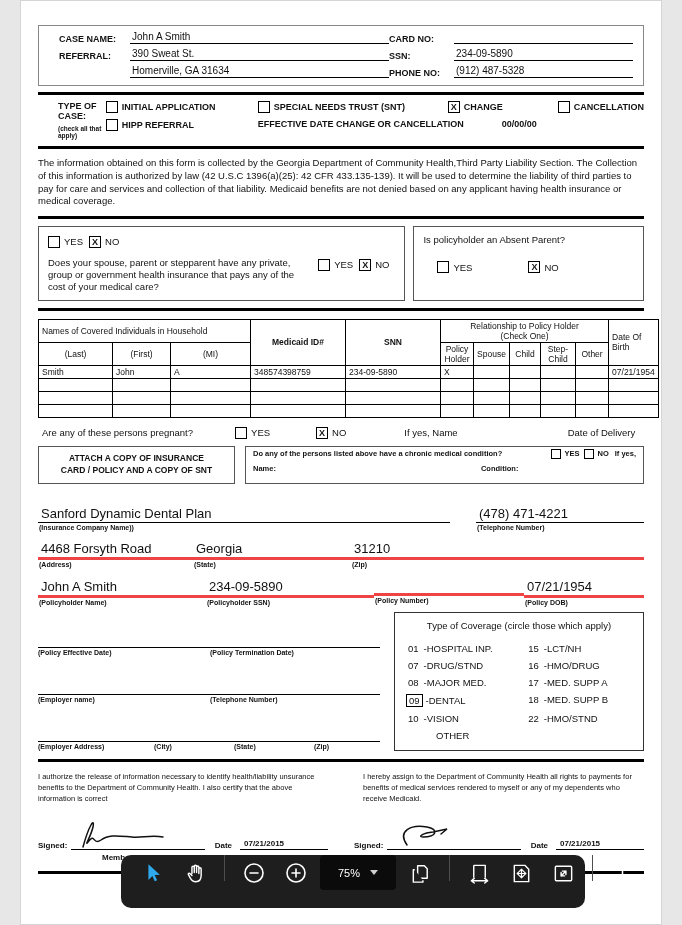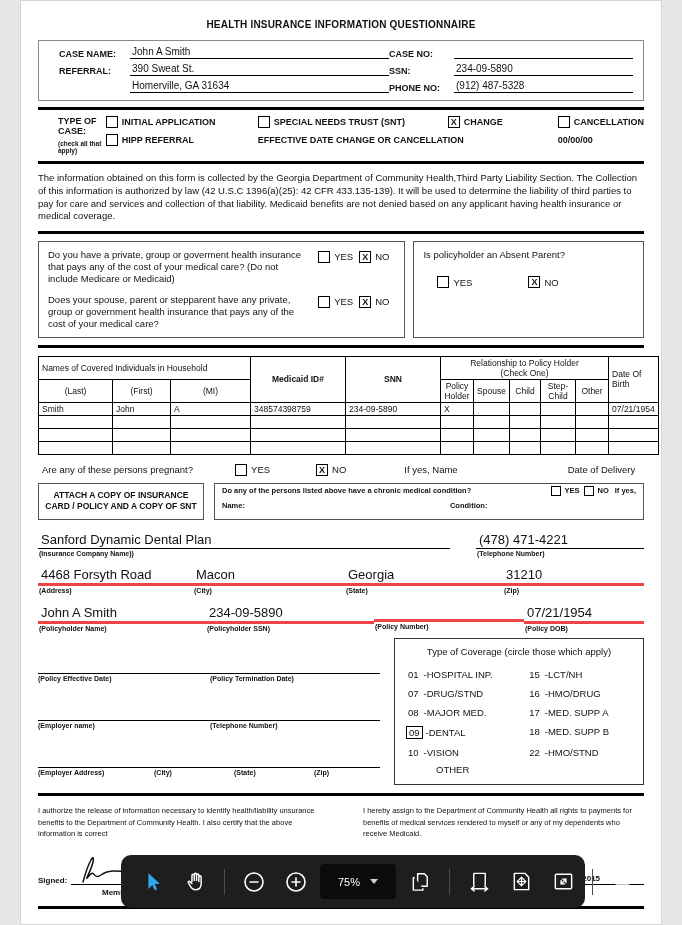--- a/index.html
+++ b/index.html
@@ -16,21 +16,21 @@
   .ci-col { display:grid; grid-template-columns:auto 1fr; column-gap:14px; row-gap:4px; align-items:end; }
   .ci-col.left { width:330px; }
   .ci-col.right { flex:1; }
   .ci-lab { font-weight:bold; font-size:9px; }
   .ci-val { font-size:10px; padding:0 2px 1px; min-height:13px; }
   
   .toc { border-top:3px solid #000; border-bottom:3px solid #000; margin-top:6px; padding:6px 0 7px 20px; display:flex; font-size:9px; font-weight:bold; }
   .toc-left { width:105px; }
   .toc-sub { font-size:6.5px; margin-top:4px; }
   .toc-grid { flex:1; }
-  .toc-row { display:flex; align-items:center; margin-bottom:6px; }
+  .toc-row { display:flex; align-items:flex-start; margin-bottom:6px; }
   .toc-row:last-child { margin-bottom:0; }
   .opt { display:flex; align-items:center; }
   .para { font-size:9.5px; line-height:1.35; margin:8px 0 8px; }
   
   .qwrap { border-top:3px solid #000; border-bottom:3px solid #000; padding:7px 0; display:flex; gap:8px; }
   .qbox { border:1px solid #555; flex:1.65; padding:7px 9px; font-size:9.5px; }
   .qrow { display:flex; margin-bottom:9px; }
   .qrow:last-child { margin-bottom:0; }
   .qtext { flex:1; line-height:1.25; padding-right:8px; }
   .qcheck { display:flex; align-items:flex-start; white-space:nowrap; padding-top:2px; }
@@ -39,86 +39,85 @@
   .abox-opts { display:flex; gap:56px; margin:16px 0 0 14px; }
   
   table.hh { width:100%; border-collapse:collapse; margin-top:8px; font-size:8.5px; table-layout:fixed; }
   table.hh th, table.hh td { border:1px solid #000; padding:1px 3px; font-weight:normal; text-align:left; vertical-align:middle; }
   table.hh th.c { text-align:center; }
   table.hh td { height:13px; font-size:8.5px; }
   
   .preg { display:flex; align-items:center; font-size:9.5px; margin:9px 4px 7px; }
   
   .acrow { display:flex; gap:10px; margin-top:4px; }
-  .attach { border:1px solid #555; width:166px; text-align:center; font-weight:bold; font-size:8.5px; padding:6px 2px; line-height:1.4; }
+  .attach { border:1px solid #555; width:197px; text-align:center; font-weight:bold; font-size:8.5px; padding:6px 2px; line-height:1.4; }
   .chronic { border:1px solid #555; flex:1; font-size:7.5px; font-weight:bold; padding:2px 7px; }
   .ch1 { display:flex; align-items:center; }
   .ch1 .q { flex:1; }
   .ch1 .cb { width:10px; height:10px; margin-right:3px; }
   .ch2 { display:flex; margin-top:5px; }
   .ch2 .cond { margin-left:205px; }
   
   .fb .v { font-size:13px; padding:0 3px 1px; border-bottom:1px solid #000; min-height:17px; white-space:nowrap; }
   .fb .l { font-size:7px; font-weight:bold; padding:1px 1px 0; }
-  .insrow { display:flex; gap:26px; margin-top:12px; }
+  .insrow { display:flex; gap:26px; margin-top:22px; }
   .addrrow { display:flex; margin-top:10px; }
   .addrrow .fb .v { border-bottom:3px solid #ef4444; }
   
   .twocol { display:flex; margin-top:6px; }
   .leftcol { flex:1; padding-right:14px; }
   .blrow { margin-top:24px; }
   .blrow .line { border-bottom:1px solid #000; height:12px; }
   .blrow .labs { display:flex; font-size:7px; font-weight:bold; padding-top:1px; }
   .covbox { width:250px; border:1px solid #333; padding:7px 11px 9px; font-size:9.5px; }
   .covbox .t { text-align:center; margin-bottom:12px; }
-  .covgrid { display:grid; grid-template-columns:1.08fr 1fr; column-gap:6px; row-gap:6px;gap:8px; }
+  .covgrid { display:grid; grid-template-columns:1.08fr 1fr; column-gap:6px; row-gap:6px; }
   .covitem { white-space:nowrap; }
   .code { display:inline-block; padding:0 2px; margin-right:3px; }
   .code.boxed { border:1px solid #000; }
   .covother { margin:6px 0 0 30px; }
   
   .auth { display:flex; gap:44px; font-size:7.5px; font-weight:normal; line-height:1.5; margin-top:9px; }
   .auth div { flex:1; }
   .sigzone { display:flex; gap:26px; margin-top:34px; }
   .sighalf { flex:1; }
   .sigline { display:flex; align-items:flex-end; font-size:8px; font-weight:bold; }
   .sigline .slab { margin-right:4px;text-align:right; }
   .sigline .sl { flex:1.5; border-bottom:1px solid #000; position:relative; height:12px; }
   .sigline .sl svg { position:absolute; left:6px; bottom:-2px; }
   .sigline .dlab { margin:0 8px 0 10px; }
   .sigline .dval { width:88px; border-bottom:1px solid #000; font-size:8px; padding:0 4px 1px; }
   .sigrole { font-size:8px; font-weight:bold; margin:3px 0 0 64px; }
   
-  .toolbar { position:absolute; left:100px; top:854px; width:464px; height:53px; background:#1e1e1e; border-radius:10px; display:flex; align-items:center; padding:0 14px; gap:6px; }
+  .toolbar { position:absolute; left:100px; top:854px; width:464px; height:53px; background:#1e1e1e; border-radius:10px; display:flex; align-items:flex-start; padding:0 14px; gap:6px; }
   .tbtn { width:36px; height:36px; display:flex; align-items:center; justify-content:center; border-radius:5px; cursor:pointer; flex:0 0 auto; }
   .tdiv { width:1px; height:26px; background:#4d4d4d; margin:0 5px; flex:0 0 auto; }
   .zoomdd { width:76px; height:35px; background:#0b0b0b; border-radius:4px; color:#fff; font-size:11px; display:flex; align-items:center; justify-content:center; gap:10px; cursor:pointer; flex:0 0 auto; }
   .caret { width:0; height:0; border-left:4px solid transparent; border-right:4px solid transparent; border-top:5px solid #cfcfcf; }
 </style>
 </head>
 <body>
 
 <div class="page">
   <div class="inner">
 
     <div class="title">
-      <div>HEALTH INSURANCE INFORMATION QUESTIONNAIRE</div>
     </div>
 
     <div class="caseinfo">
       <div class="ci-col left">
         <div class="ci-lab">CASE NAME:</div>
         <div class="ci-val ul">John A Smith</div>
         <div class="ci-lab">REFERRAL:</div>
         <div class="ci-val ul">390 Sweat St.</div>
         <div></div>
         <div class="ci-val ul">Homerville, GA 31634</div>
       </div>
       <div class="ci-col right">
-        <div class="ci-lab">CASE NO:</div>
+        <div class="ci-lab">CARD NO:</div>
         <div class="ci-val ul"></div>
         <div class="ci-lab">SSN:</div>
         <div class="ci-val ul">234-09-5890</div>
         <div class="ci-lab">PHONE NO:</div>
         <div class="ci-val ul">(912) 487-5328</div>
       </div>
     </div>
 
     <div class="toc">
       <div class="toc-left">
@@ -142,32 +141,31 @@
           <div class="opt">
             <span class="cb"></span>
             <span>CANCELLATION</span>
           </div>
         </div>
         <div class="toc-row">
           <div class="opt" style="width:152px">
             <span class="cb"></span>
             <span>HIPP REFERRAL</span>
           </div>
-          <div style="width:300px">EFFECTIVE DATE CHANGE OR CANCELLATION</div>
+          <div style="width:244px">EFFECTIVE DATE CHANGE OR CANCELLATION</div>
           <div>00/00/00</div>
         </div>
       </div>
     </div>
 
     <div class="para">The information obtained on this form is collected by the Georgia Department of Community Health,Third Party Liability Section. The Collection of this information is authorized by law (42 U.S.C 1396(a)(25): 42 CFR 433.135-139). It will be used to determine the liability of third parties to pay for care and services and collection of that liability. Medicaid benefits are not denied based on any applicant having health insurance or medical coverage.</div>
 
     <div class="qwrap">
       <div class="qbox">
         <div class="qrow">
-          <div class="qtext">Do you have a private, group or goverment health insurance that pays any of the cost of your medical care? (Do not include Medicare or Medicaid)</div>
           <div class="qcheck">
             <span class="cb"></span>
             <span class="t">YES</span>
             <span class="cb">X</span>
             <span class="t">NO</span>
           </div>
         </div>
         <div class="qrow">
           <div class="qtext">Does your spouse, parent or stepparent have any private, group or government health insurance that pays any of the cost of your medical care?</div>
           <div class="qcheck">
@@ -327,24 +325,20 @@
         <div class="v">(478) 471-4221</div>
         <div class="l">(Telephone Number)</div>
       </div>
     </div>
 
     <div class="addrrow">
       <div class="fb" style="width:155px">
         <div class="v">4468 Forsyth Road</div>
         <div class="l">(Address)</div>
       </div>
-      <div class="fb" style="width:152px">
-        <div class="v">Macon</div>
-        <div class="l">(City)</div>
-      </div>
       <div class="fb" style="width:158px">
         <div class="v">Georgia</div>
         <div class="l">(State)</div>
       </div>
       <div class="fb" style="flex:1">
         <div class="v">31210</div>
         <div class="l">(Zip)</div>
       </div>
     </div>
 

